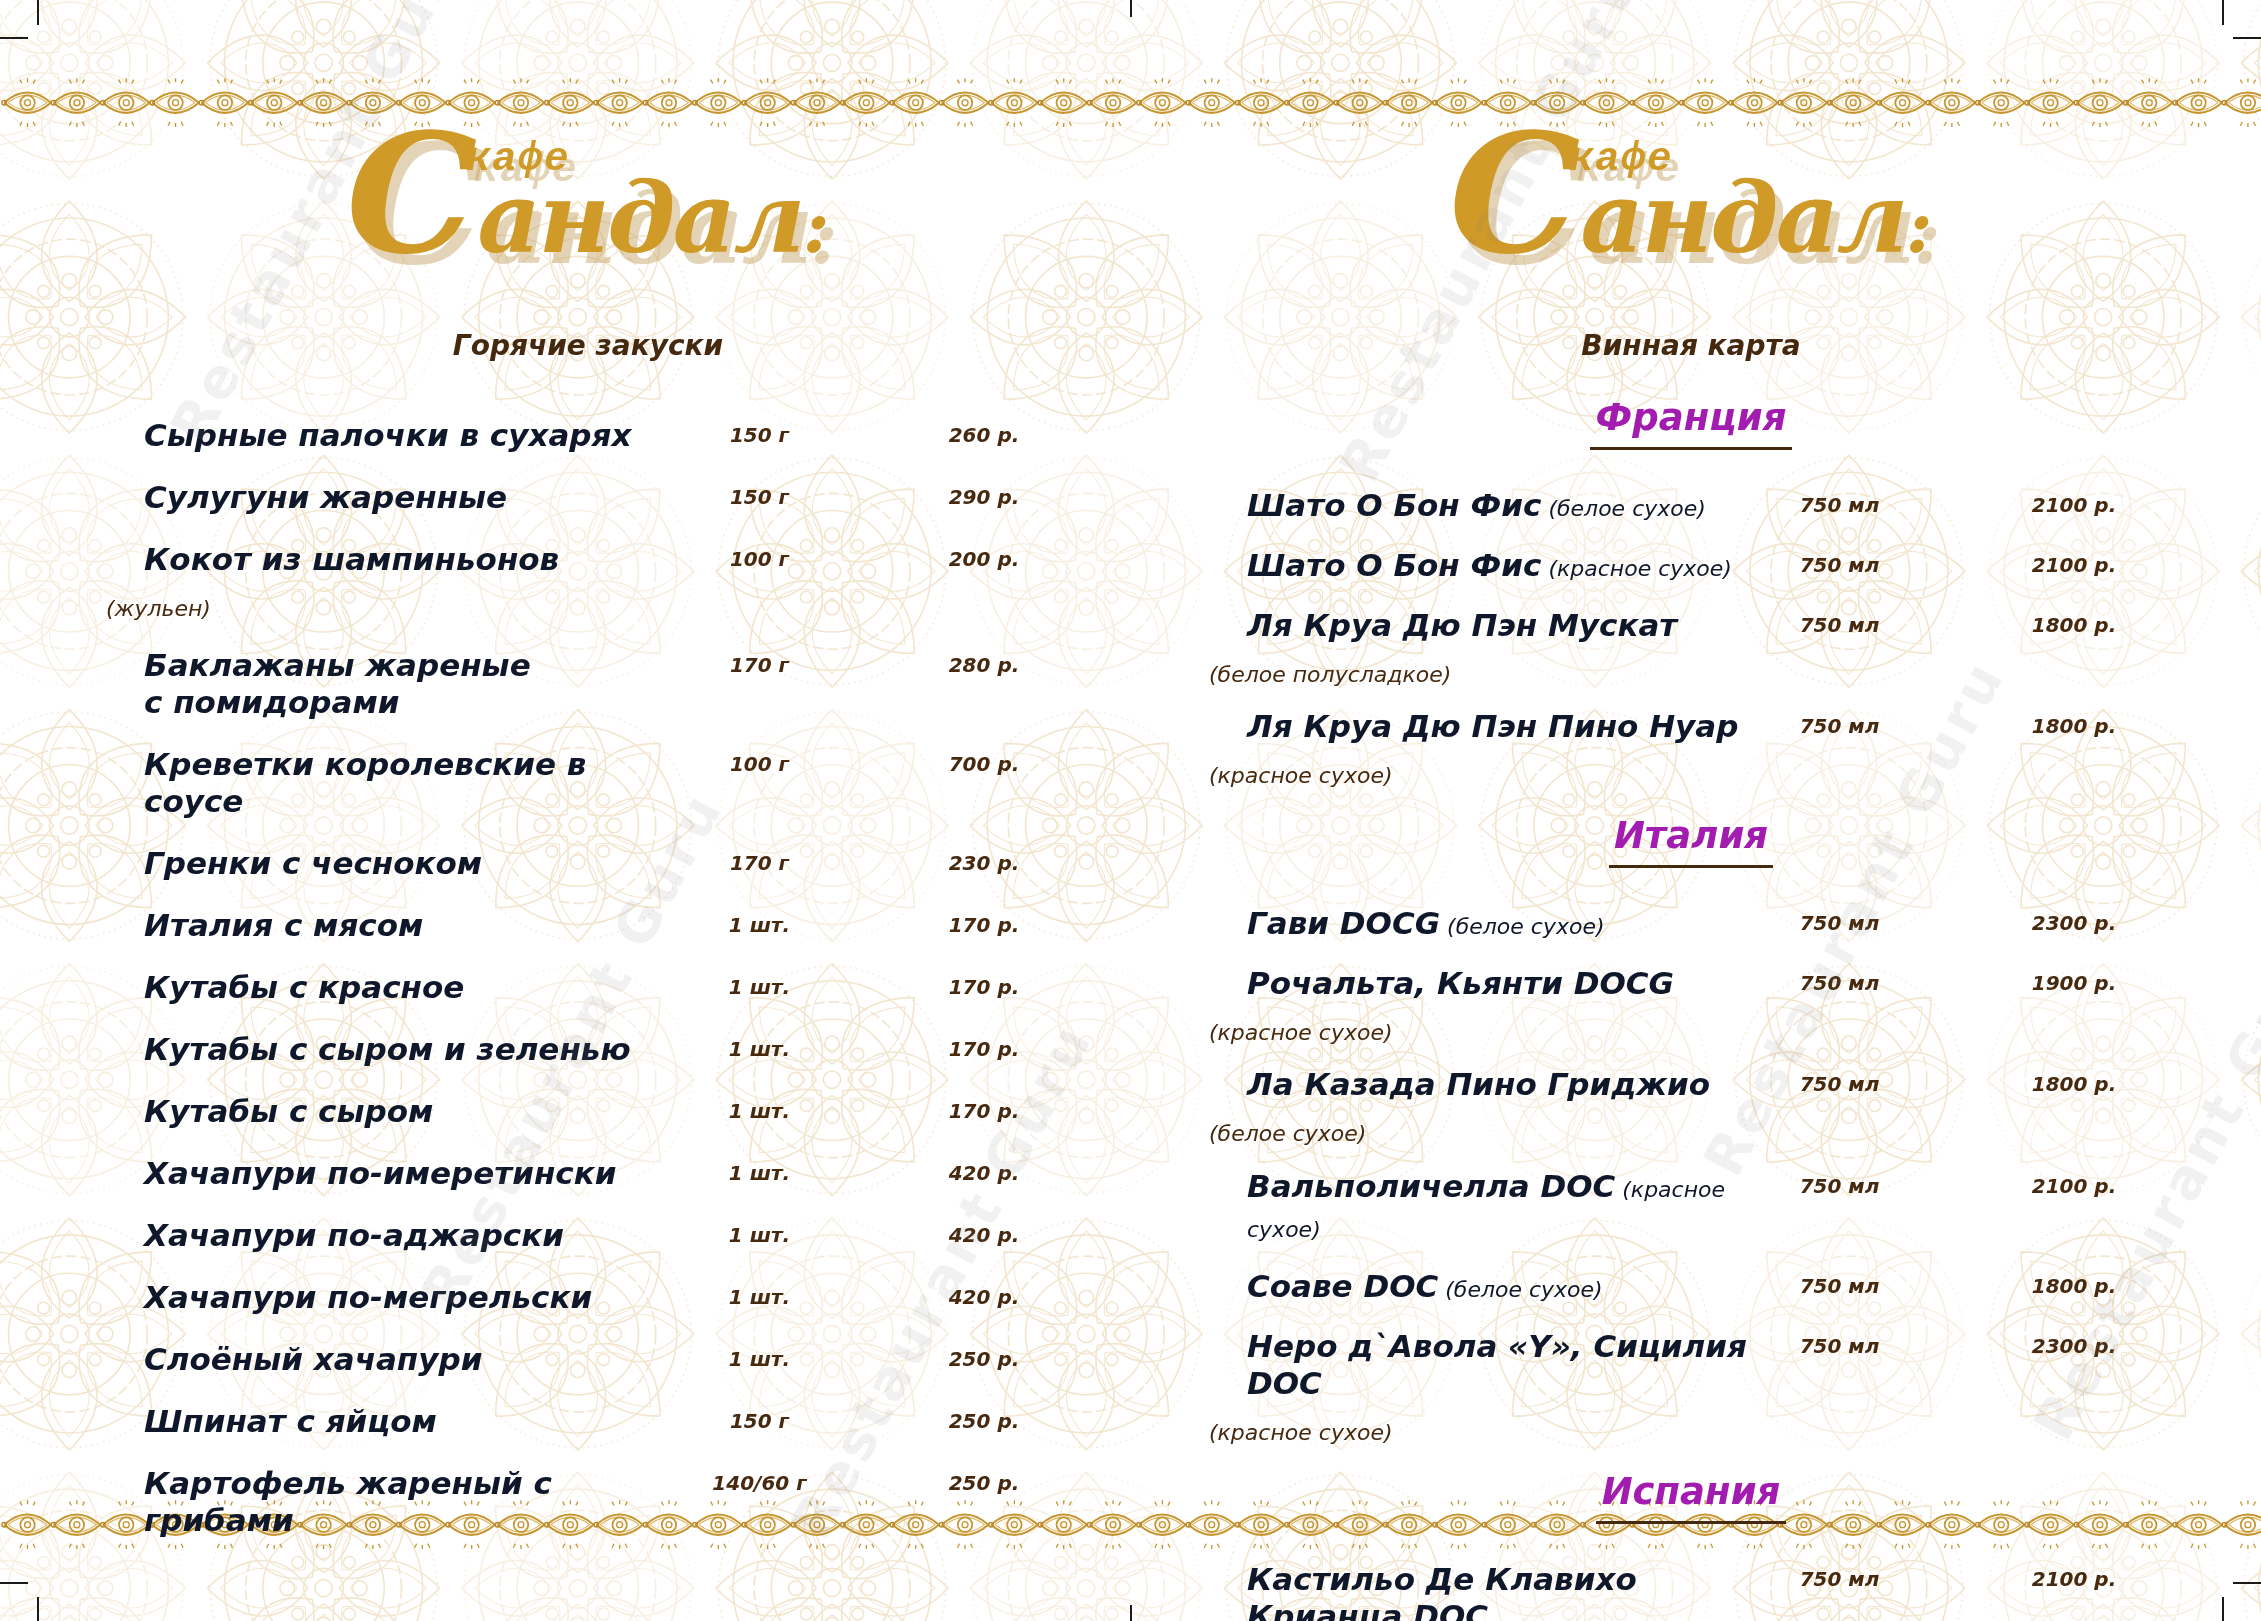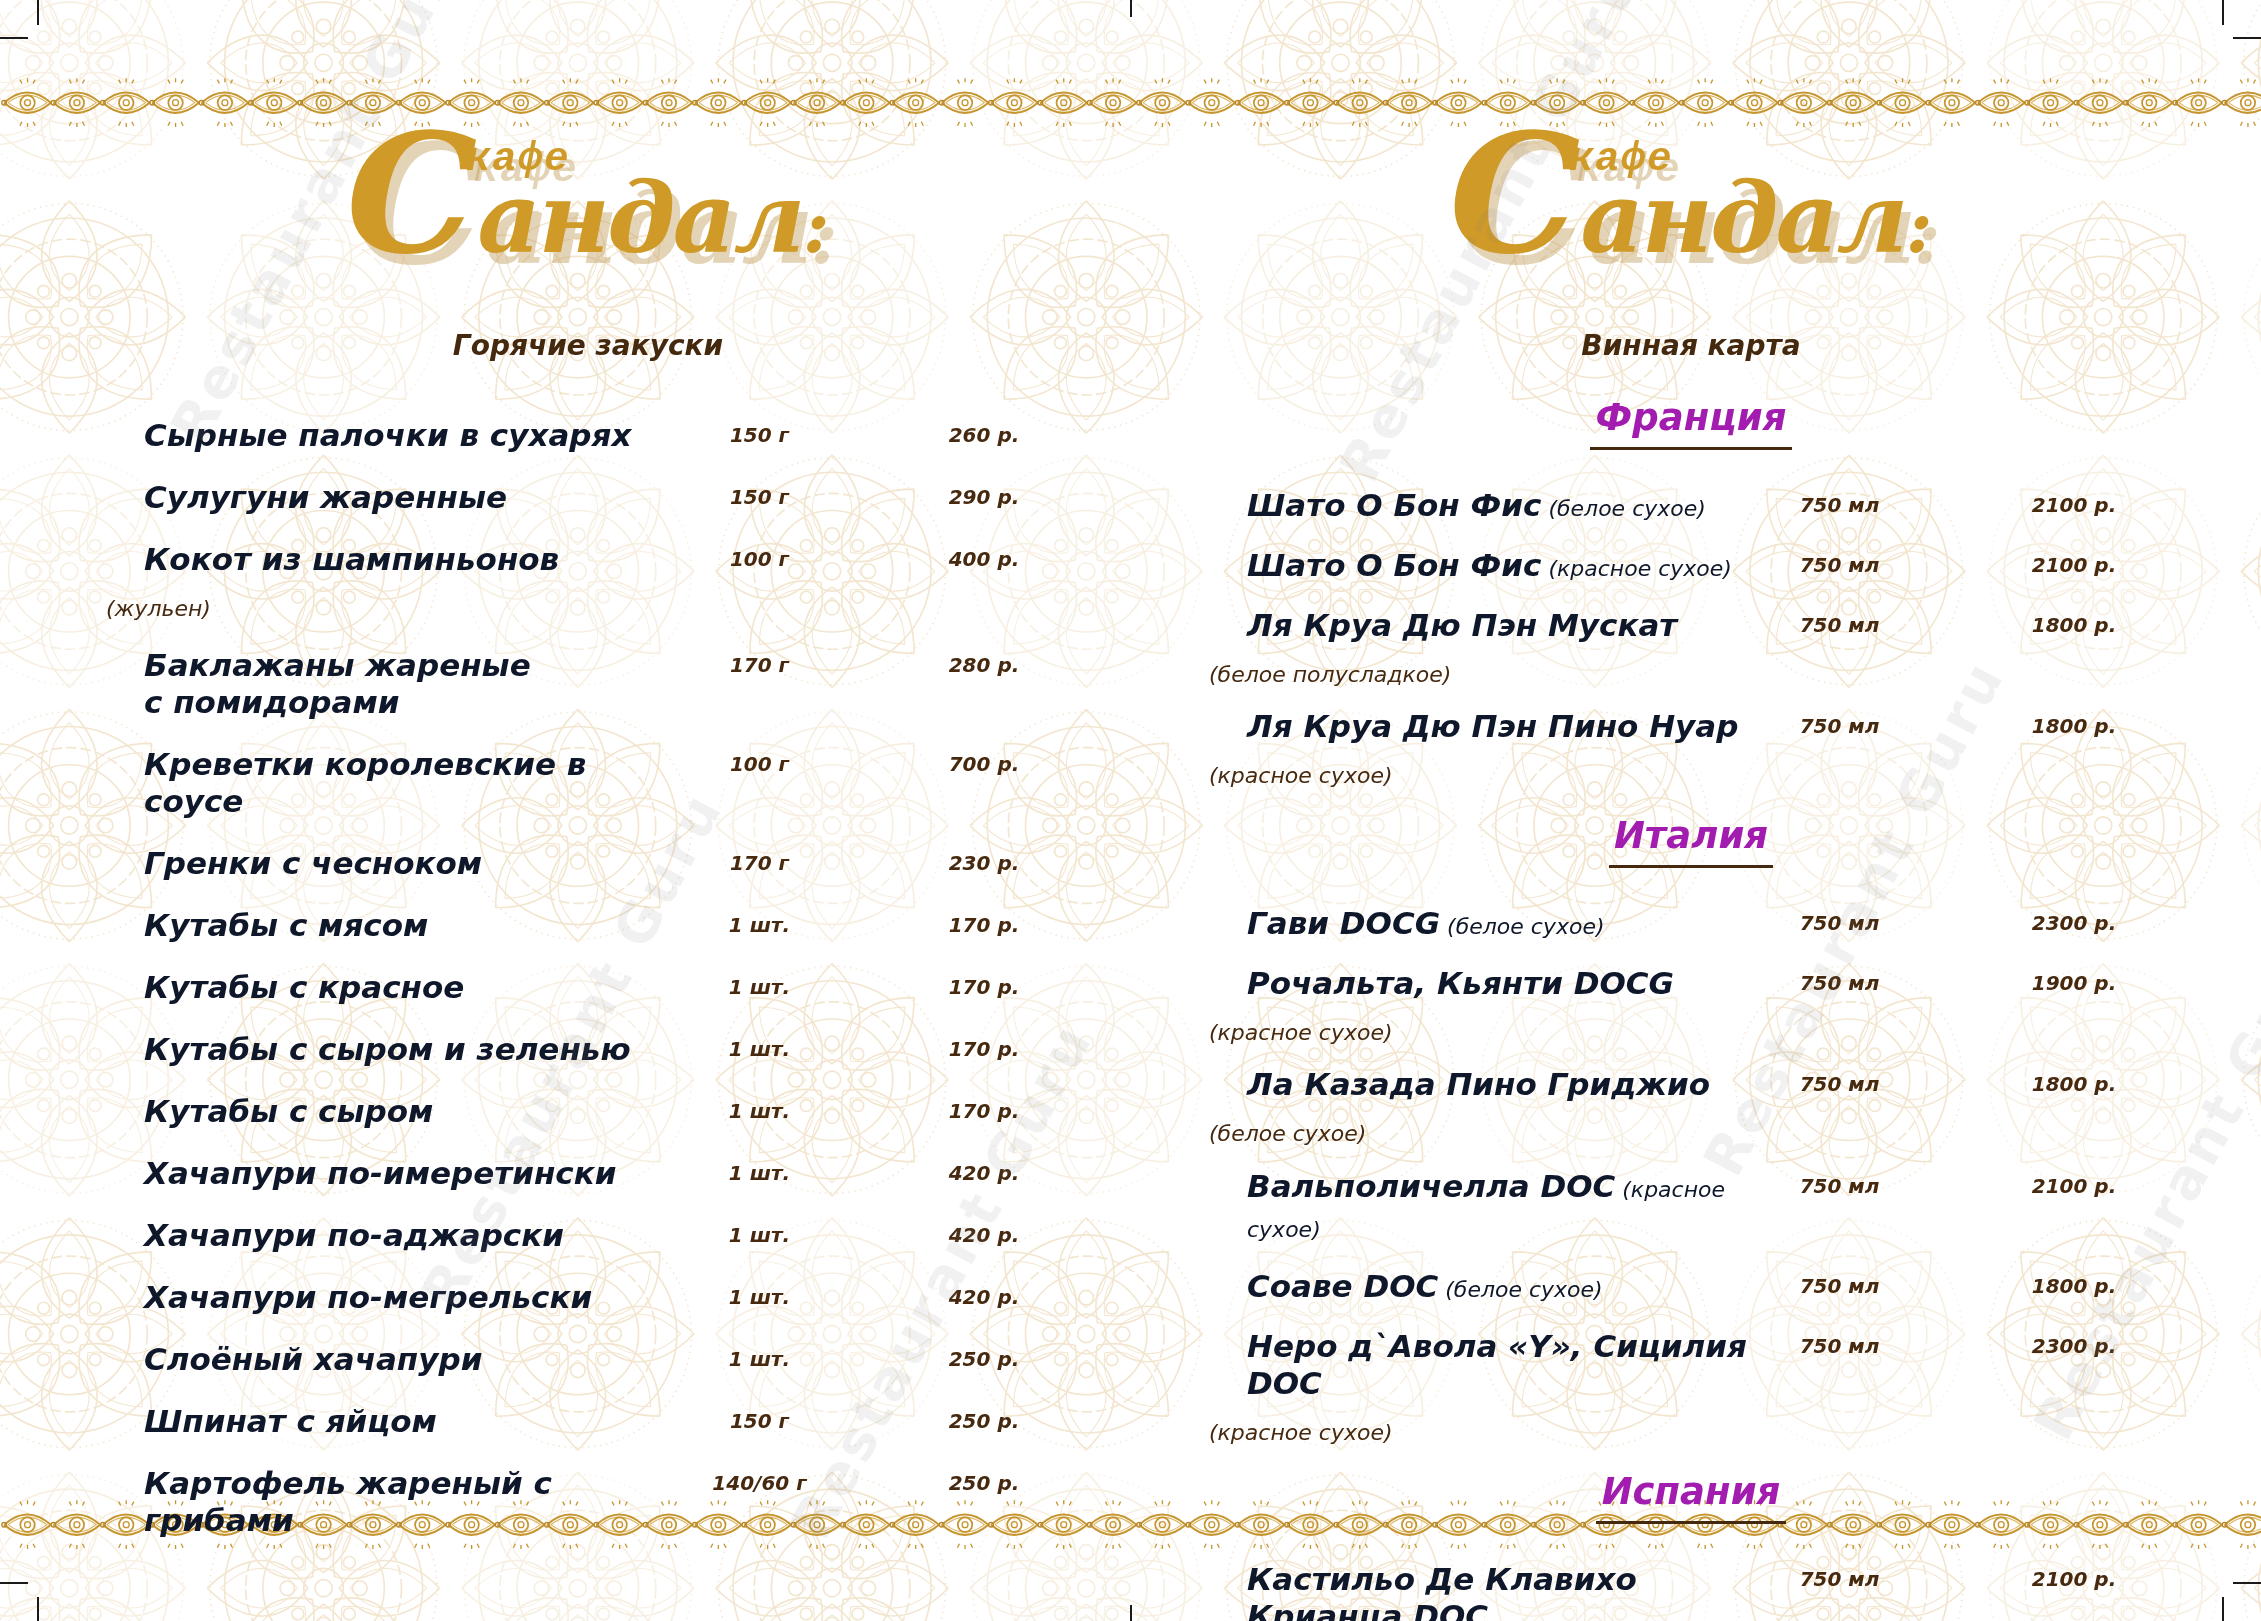--- a/index.html
+++ b/index.html
@@ -321,40 +321,40 @@
       </div>
       <div class="row">
         <span class="name">Сулугуни жаренные</span>
         <span class="portion">150 г</span>
         <span class="price">290 р.</span>
       </div>
       <div class="row">
         <span class="name">Кокот из шампиньонов</span>
         <span class="note-below">(жульен)</span>
         <span class="portion">100 г</span>
-        <span class="price">400 р.</span>
+        <span class="price">200 р.</span>
       </div>
       <div class="row">
         <span class="name">Баклажаны жареные
 с помидорами</span>
         <span class="portion">170 г</span>
         <span class="price">280 р.</span>
       </div>
       <div class="row">
         <span class="name">Креветки королевские в соусе</span>
         <span class="portion">100 г</span>
         <span class="price">700 р.</span>
       </div>
       <div class="row">
         <span class="name">Гренки с чесноком</span>
         <span class="portion">170 г</span>
         <span class="price">230 р.</span>
       </div>
       <div class="row">
-        <span class="name">Кутабы с мясом</span>
+        <span class="name">Италия с мясом</span>
         <span class="portion">1 шт.</span>
         <span class="price">170 р.</span>
       </div>
       <div class="row">
         <span class="name">Кутабы с красное</span>
         <span class="portion">1 шт.</span>
         <span class="price">170 р.</span>
       </div>
       <div class="row">
         <span class="name">Кутабы с сыром и зеленью</span>

